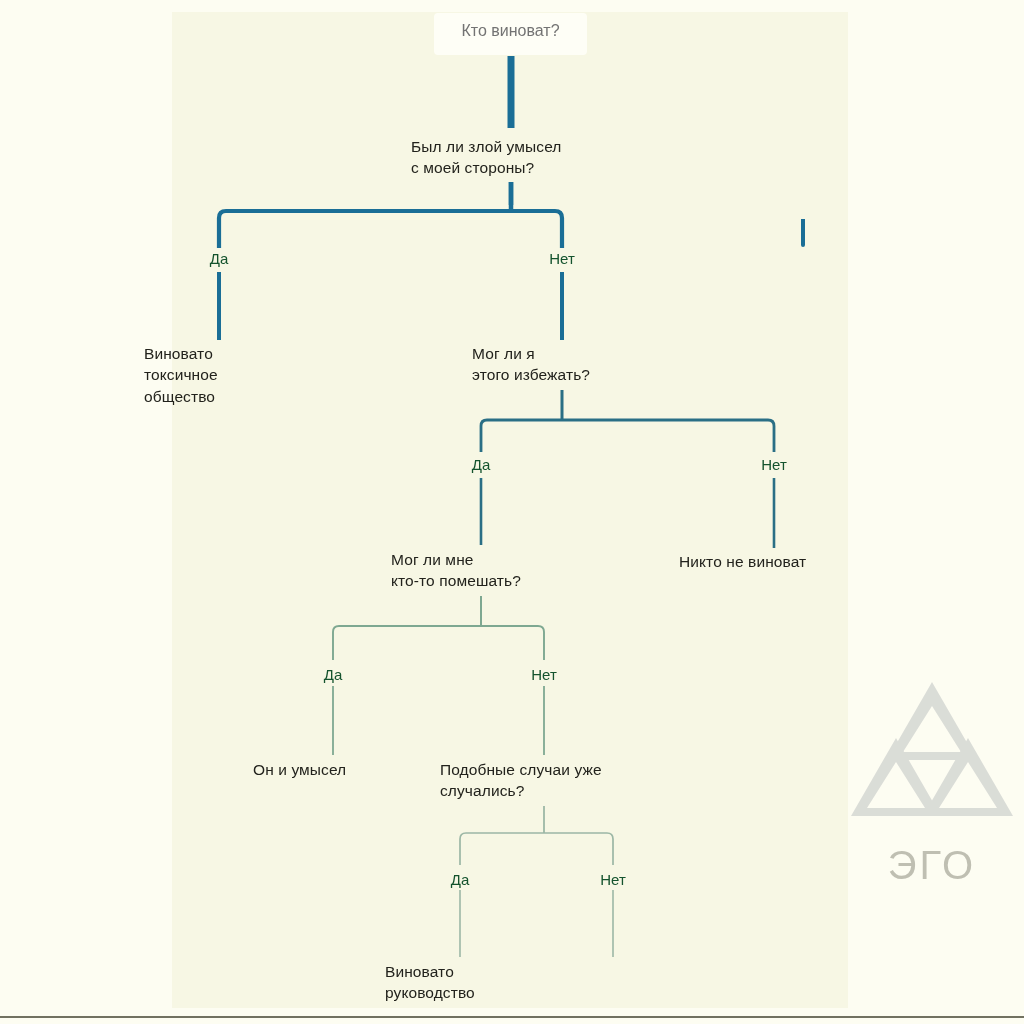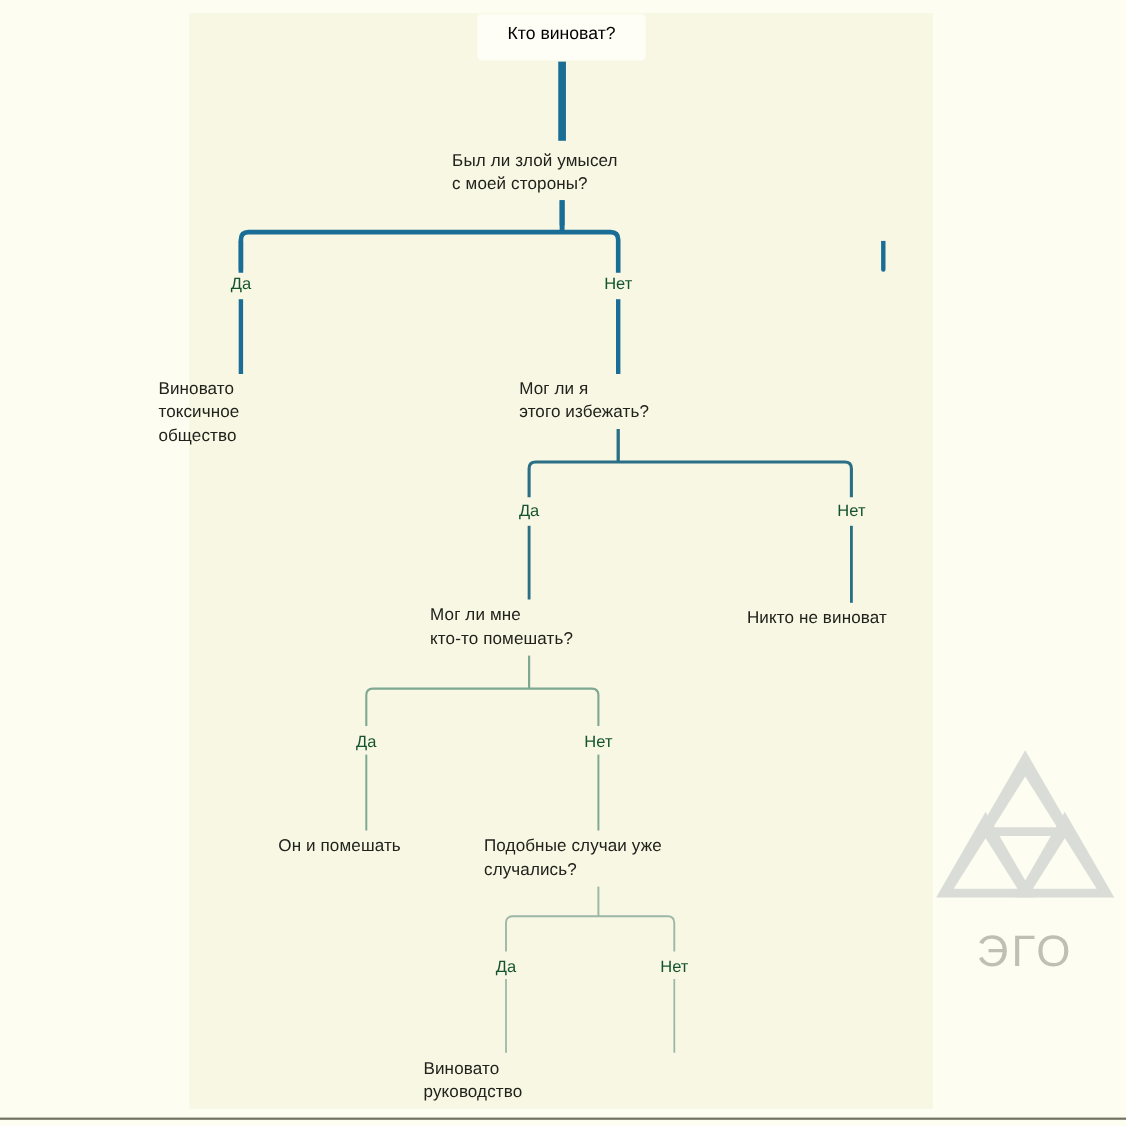--- a/index.html
+++ b/index.html
@@ -69,21 +69,21 @@
     background: #fefef6;
     border-radius: 4px;
   }
   #title-text {
     position: absolute;
     left: 434px;
     top: 22px;
     width: 153px;
     text-align: center;
     font-size: 16px;
-    color: #000000;
+    color: #737373;
   }
   
   #watermark {
     position: absolute;
     left: 470px;
     top: 437px;
     width: 300px;
     text-align: left;
     font-size: 25px;
     color: #ffffff;
@@ -168,21 +168,21 @@
 общество</div>
 
   <div class="node" style="left:472px; top:343px; width:180px;">Мог ли я
 этого избежать?</div>
 
   <div class="node" style="left:391px; top:549px; width:180px;">Мог ли мне
 кто-то помешать?</div>
 
   <div class="node" style="left:679px; top:551px; width:190px;">Никто не виноват</div>
 
-  <div class="node" style="left:253px; top:759px; width:160px;">Он и помешать</div>
+  <div class="node" style="left:253px; top:759px; width:160px;">Он и умысел</div>
 
   <div class="node" style="left:440px; top:759px; width:208px;">Подобные случаи уже
 случались?</div>
 
   <div class="node" style="left:385px; top:961px; width:150px;">Виновато
 руководство</div>
 
 
   <div class="edge-label" style="left:189px; top:250px; width:60px;">Да</div>
   <div class="edge-label" style="left:532px; top:250px; width:60px;">Нет</div>

